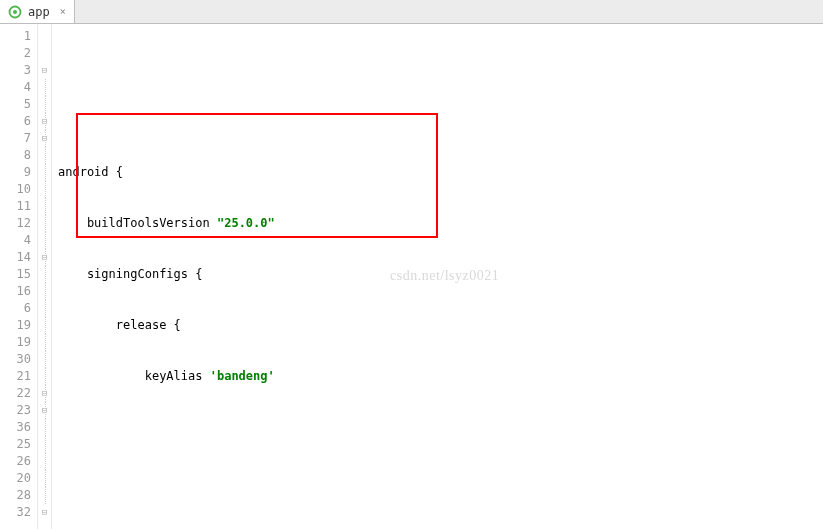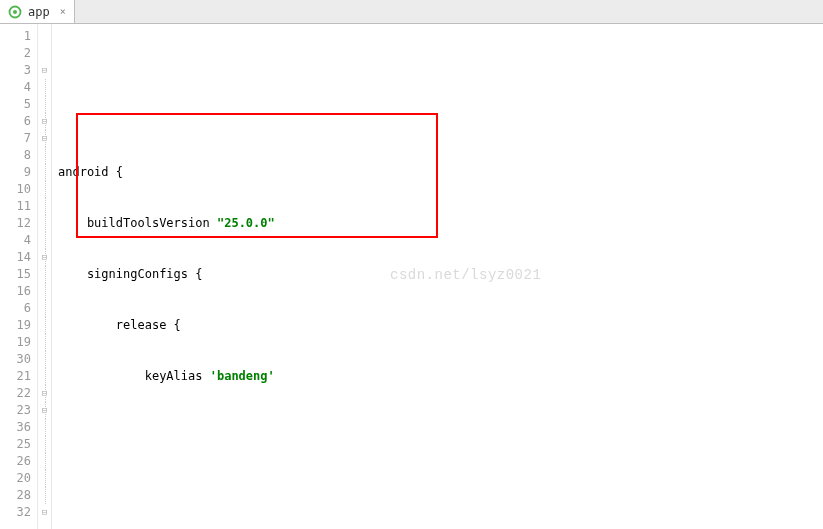--- a/index.html
+++ b/index.html
@@ -88,21 +88,21 @@
   .num { color: #0000ff; }
   .plain { color: #000000; }
   .highlight-box {
     position: absolute;
     border: 2px solid #ff0000;
     pointer-events: none;
   }
   .watermark {
     position: absolute;
     color: #d9d9d9;
-    font-family: Liberation Mono, monospace;
+    font-family: Liberation Serif, serif;
     font-size: 14px;
     pointer-events: none;
     letter-spacing: 0.5px;
   }
 </style>
 </head>
 <body>
 
 <div class="tab-bar">
   <div class="tab">

